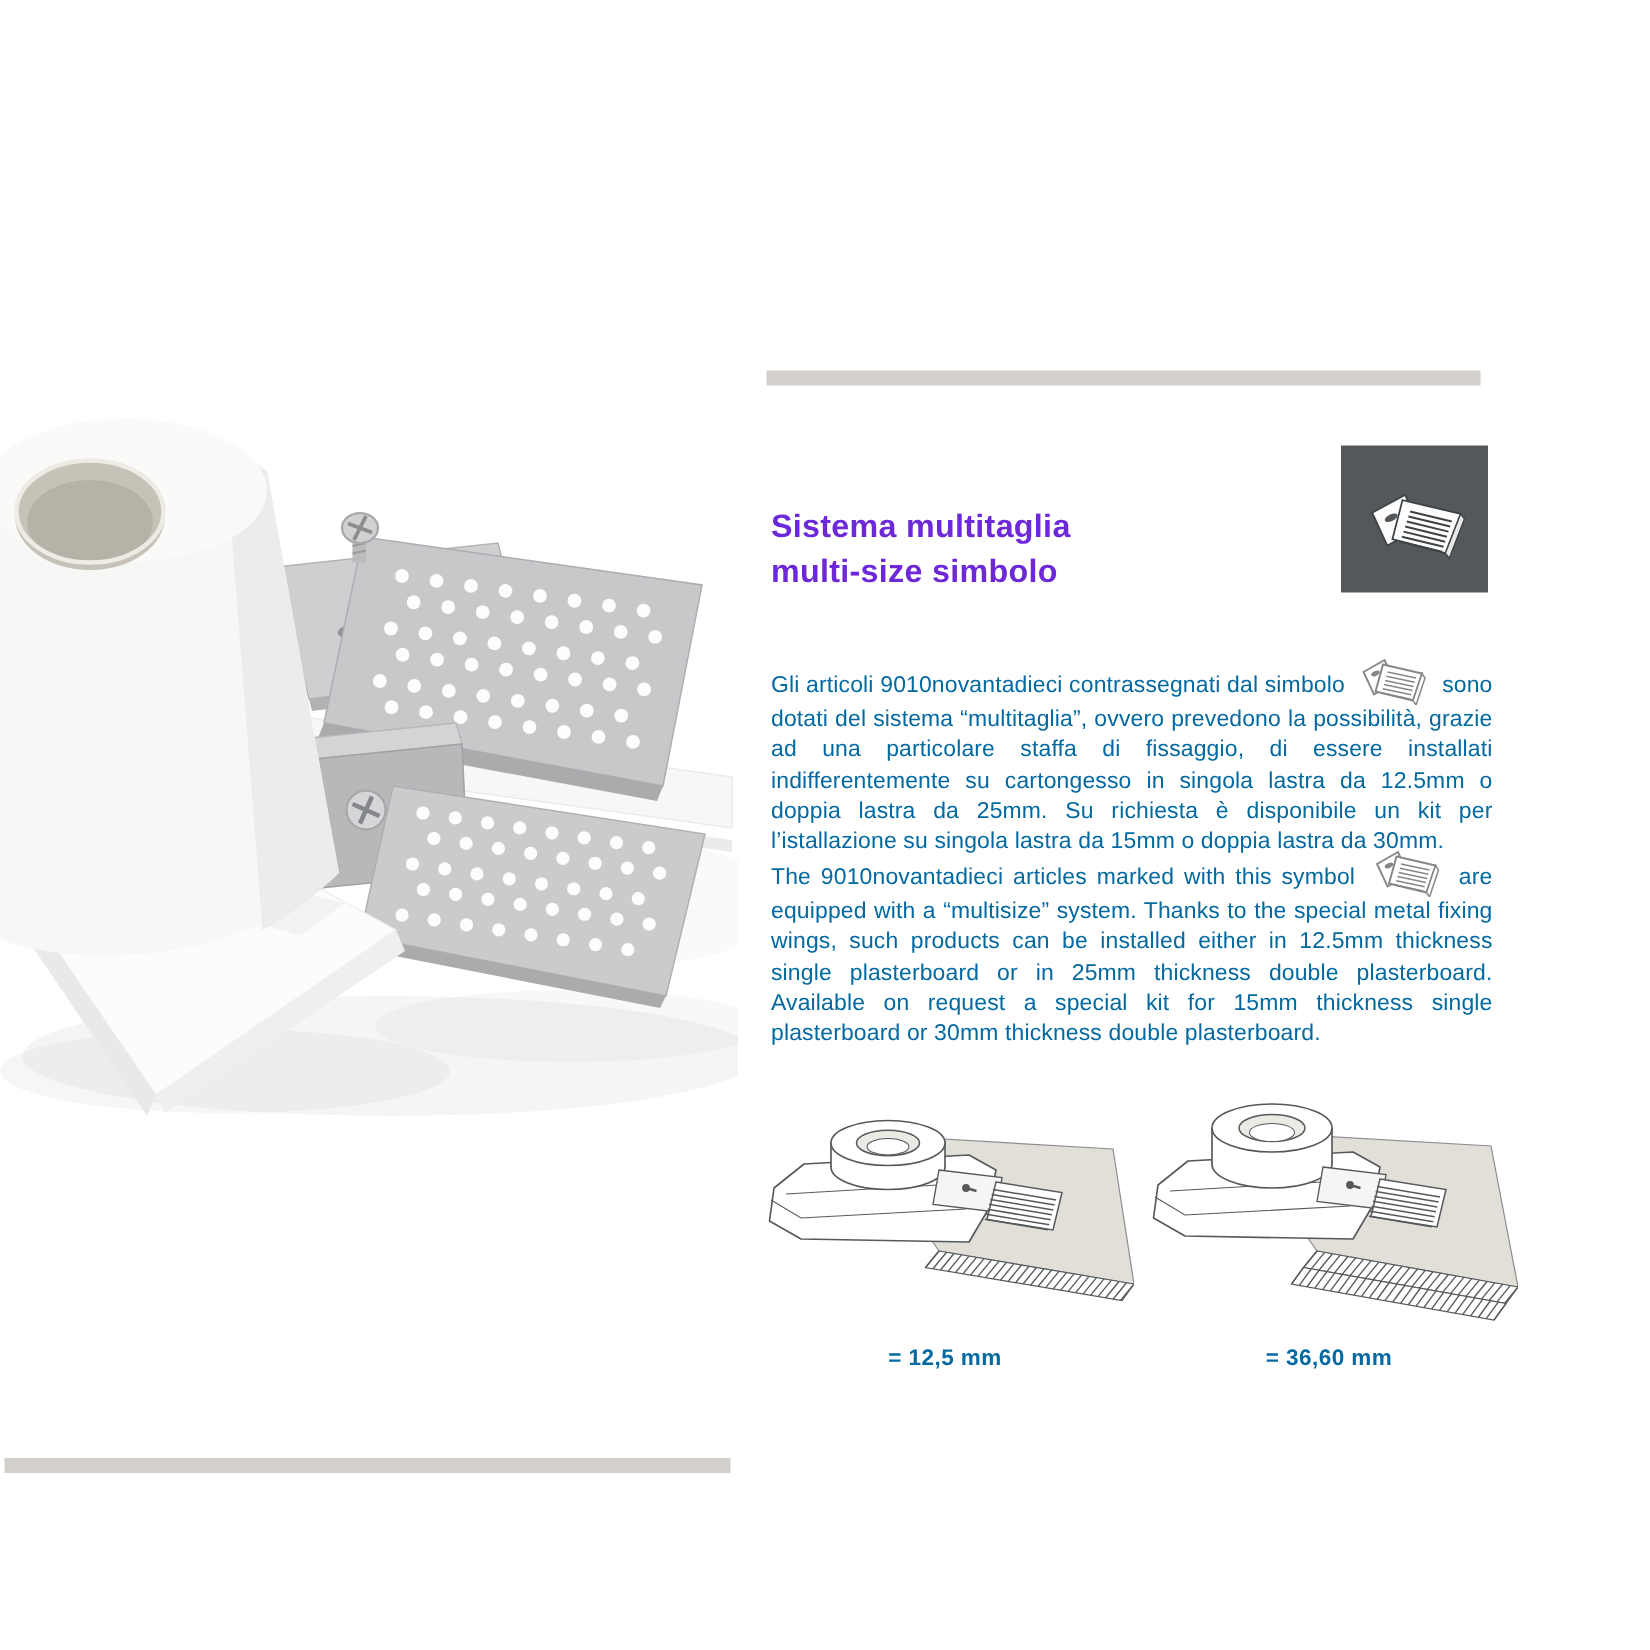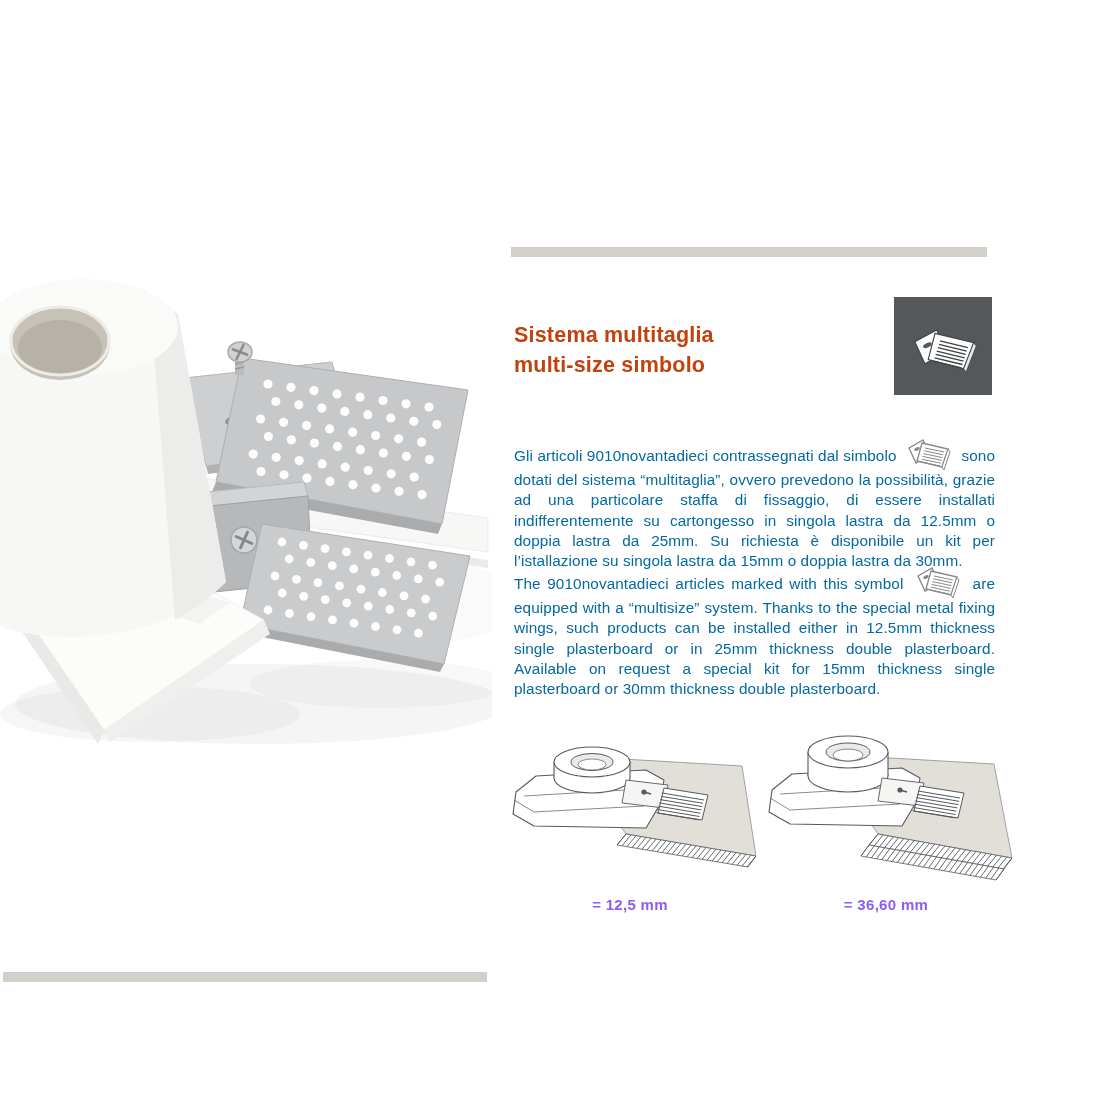--- a/index.html
+++ b/index.html
@@ -4,40 +4,40 @@
 <style>
   html,body{margin:0;padding:0;background:#ffffff;}
   .page{
     position:relative;width:1100px;height:1100px;background:#ffffff;overflow:hidden;
     font-family:"Liberation Sans","DejaVu Sans",sans-serif;
   }
   .rule{position:absolute;height:10px;background:#d3d0cb;}
   .rule-top{left:511px;top:247px;width:476px;}
   .rule-bottom{left:3px;top:972px;width:484px;}
   .title{
-    position:absolute;left:514px;top:320px;margin:0;
-    font-size:21.5px;line-height:30px;font-weight:bold;color:#c2410c;letter-spacing:.2px;
+    position:absolute;left:514px;top:336px;margin:0;
+    font-size:21.5px;line-height:30px;font-weight:bold;color:#6d28d9;letter-spacing:.2px;
   }
   .icon-box{
     position:absolute;left:894px;top:297px;width:98px;height:98px;background:#54585a;
     display:flex;align-items:center;justify-content:center;
   }
   .para{
     position:absolute;left:514px;width:481px;margin:0;
     font-size:15.3px;line-height:20.3px;color:#0369a1;text-align:justify;letter-spacing:.1px;
   }
   .para-it{top:436px;}
   .para-en{top:564px;}
   .inline-icon{display:inline-block;width:46px;height:34px;vertical-align:-9px;margin:0 5px;}
   .photo{position:absolute;left:0;top:272px;width:492px;height:475px;}
   .figure{position:absolute;top:726px;margin:0;width:252px;}
   .figure-single{left:504px;}
   .figure-double{left:760px;}
   .fig-caption{
-    text-align:center;font-weight:bold;color:#8b5cf6;font-size:15px;margin-top:6px;letter-spacing:.3px;
+    text-align:center;font-weight:bold;color:#0369a1;font-size:15px;margin-top:6px;letter-spacing:.3px;
   }
 </style>
 </head>
 <body>
 
 <div class="page">
 
   <div class="photo">
     <svg width="492" height="475" viewBox="0 0 492 475">
 

